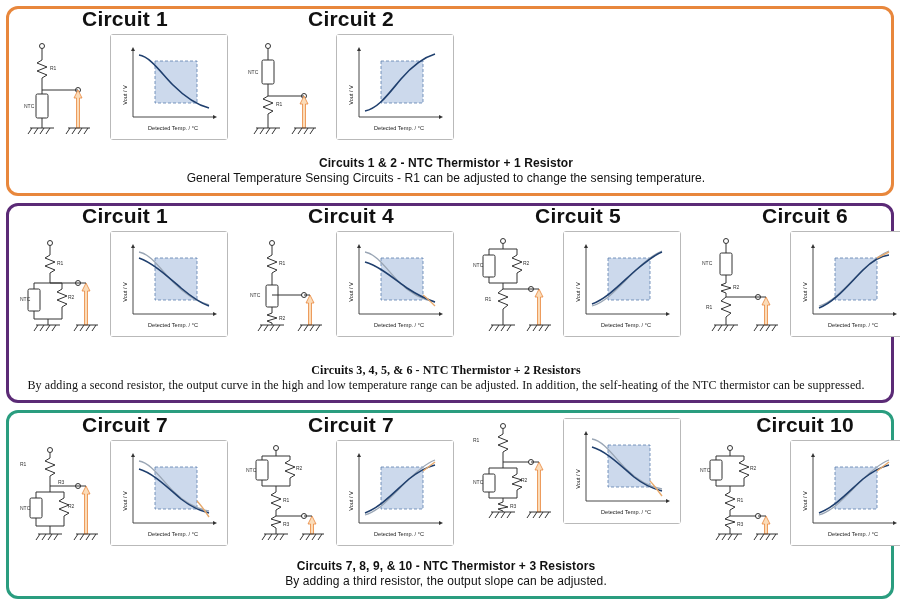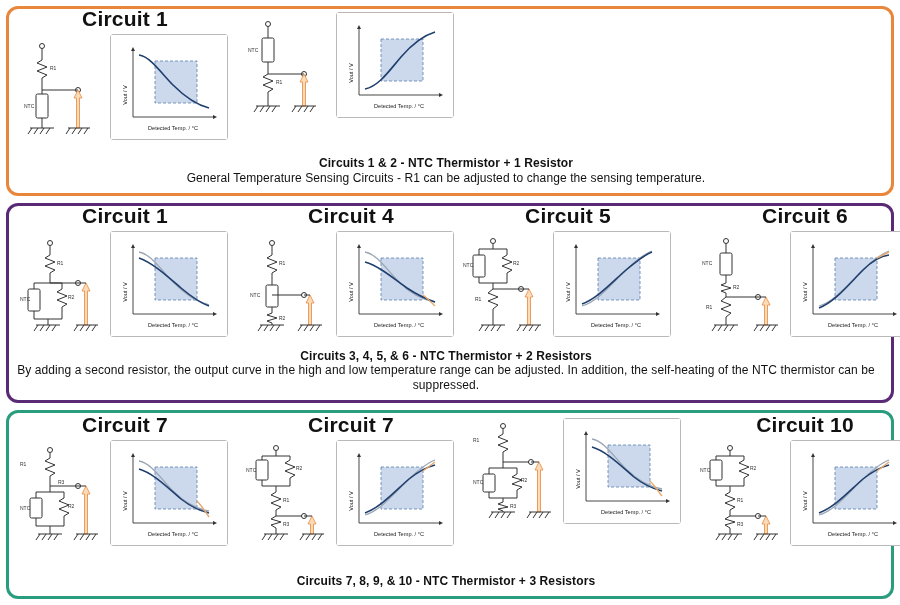--- a/index.html
+++ b/index.html
@@ -22,21 +22,21 @@
 
   
   .group {
     position: absolute;
     box-sizing: border-box;
     border: 3px solid #cccccc;
     border-radius: 12px;
     background: #ffffff;
   }
   .group.g1 { left: 6px;  top: 6px;   width: 888px; height: 190px; border-color: #e8873c; }
-  .group.g2 { left: 6px;  top: 203px; width: 888px; height: 200px; border-color: #5b2a76; }
+  .group.g2 { left: 6px;  top: 203px; width: 888px; height: 200px; border-color: #5b2a76; font-family: Liberation Serif, serif; }
   .group.g3 { left: 6px;  top: 410px; width: 888px; height: 189px; border-color: #2a9d7f; }
 
   .group-caption {
     position: absolute;
     left: 0;
     right: 8px;
     font-size: 12px;
     line-height: 14.5px;
     color: #111111;
     font-weight: 700;
@@ -164,20 +164,21 @@
           <polygon points="106,82 102,80 102,84" fill="#333"></polygon>
           <rect x="44" y="26" width="42" height="42" fill="#ccd9ec" stroke="#5a7fae" stroke-width="0.8" stroke-dasharray="3,2"></rect>
           <path d="M28,20 C40,22 50,38 62,50 C74,62 86,70 98,73" fill="none" stroke="#1f3f6e" stroke-width="1.6"></path>
           <text class="axis-label" x="62" y="95" text-anchor="middle">Detected Temp. / °C</text>
         </svg>
       </div>
     </div>
   </div>
 
   <div class="cell" style="left:246px; top:8px;">
+    <div class="cell-title">Circuit 2</div>
     <div class="cell-body">
       <div class="schematic">
         <svg width="86" height="106" viewBox="0 0 86 106">
           <g stroke="#333" stroke-width="1" fill="none">
             <circle cx="22" cy="12" r="2.5"></circle>
             <line x1="22" y1="14.5" x2="22" y2="26"></line>
             <rect x="16" y="26" width="12" height="24" rx="1.5"></rect>
             <line x1="22" y1="50" x2="22" y2="62"></line>
             <line x1="22" y1="62" x2="58" y2="62"></line>
             <circle cx="58" cy="62" r="2.5"></circle>
@@ -330,21 +331,21 @@
           <rect x="44" y="26" width="42" height="42" fill="#ccd9ec" stroke="#5a7fae" stroke-width="0.8" stroke-dasharray="3,2"></rect>
           <path d="M28,20 C40,22 50,38 62,50 C74,62 86,68 98,70" fill="none" stroke="#9aa6b5" stroke-width="1.3"></path>
           <path d="M28,30 C42,34 56,46 70,56 C82,64 92,68 98,70" fill="none" stroke="#1f3f6e" stroke-width="1.6"></path>
           <path d="M86,63 C90,66 94,70 98,74" fill="none" stroke="#e8a96b" stroke-width="1.4"></path>
           <text class="axis-label" x="62" y="95" text-anchor="middle">Detected Temp. / °C</text>
         </svg>
       </div>
     </div>
   </div>
 
-  <div class="cell" style="left:463px; top:205px;">
+  <div class="cell" style="left:473px; top:205px;">
     <div class="cell-title">Circuit 5</div>
     <div class="cell-body">
       <div class="schematic">
         <svg width="86" height="106" viewBox="0 0 86 106">
           <g stroke="#333" stroke-width="1" fill="none">
             <circle cx="30" cy="10" r="2.5"></circle>
             <line x1="30" y1="12.5" x2="30" y2="18"></line>
             <line x1="16" y1="18" x2="44" y2="18"></line>
             <line x1="16" y1="18" x2="16" y2="24"></line>
             <line x1="44" y1="18" x2="44" y2="24"></line>
@@ -445,20 +446,21 @@
           <path d="M86,26 C90,24 94,22 98,20" fill="none" stroke="#e8a96b" stroke-width="1.4"></path>
           <text class="axis-label" x="62" y="95" text-anchor="middle">Detected Temp. / °C</text>
         </svg>
       </div>
     </div>
   </div>
 
   <div class="group g3">
     <div class="group-caption">
       <div>Circuits 7, 8, 9, &amp; 10 - NTC Thermistor + 3 Resistors</div>
+      <div class="sub">By adding a third resistor, the output slope can be adjusted.</div>
     </div>
   </div>
 
   <div class="cell" style="left:20px; top:414px;">
     <div class="cell-title">Circuit 7</div>
     <div class="cell-body">
       <div class="schematic">
         <svg width="86" height="106" viewBox="0 0 86 106">
           <g stroke="#333" stroke-width="1" fill="none">
             <circle cx="30" cy="10" r="2.5"></circle>

